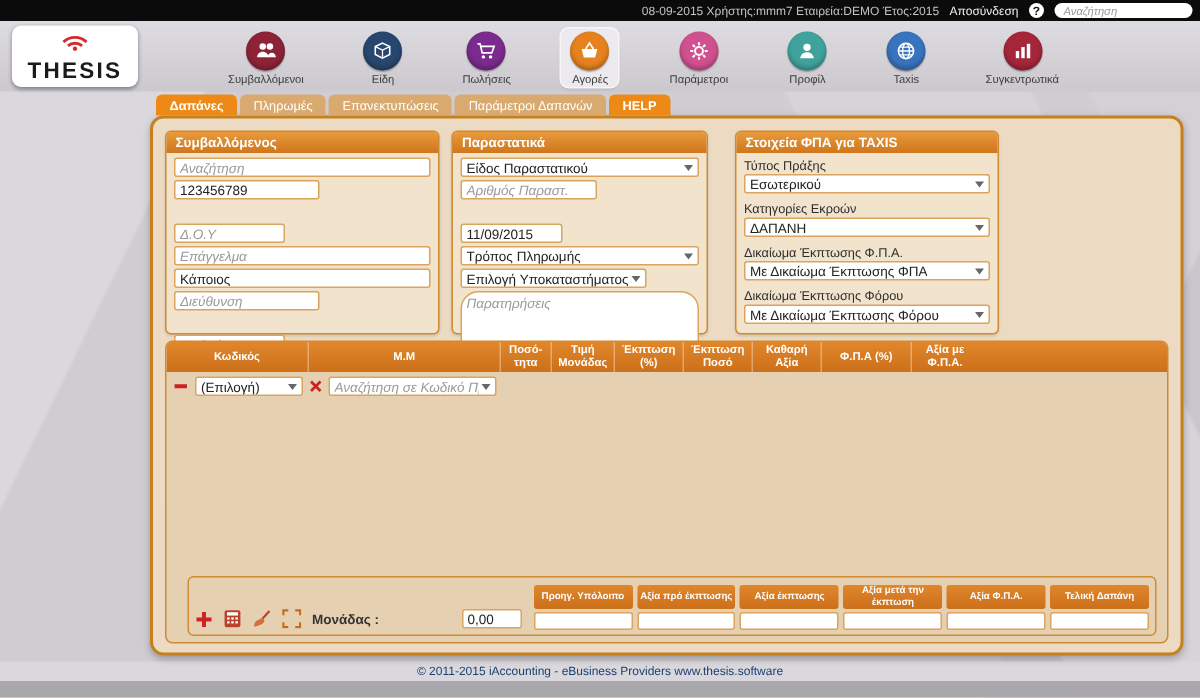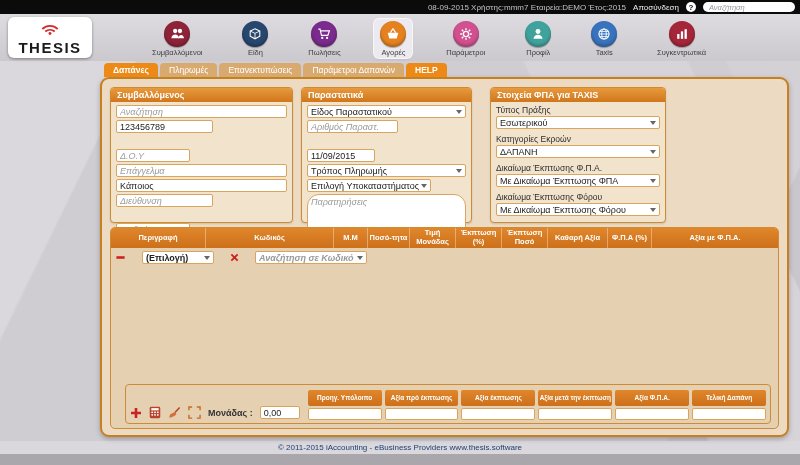--- a/index.html
+++ b/index.html
@@ -85,30 +85,30 @@
 
   
   .table-panel { position:absolute; left:8px; top:148px; width:669px; height:202px;
     background:#e6d0b2; border:1px solid #cf8b33; border-radius:5px; overflow:hidden; }
   .thead { display:grid; grid-template-columns:95px 128px 34px 42px 46px 46px 46px 60px 44px 1fr;
     height:20px; background:linear-gradient(#e0862b,#cc701a); }
   .th { color:#fff; font-size:7.5px; font-weight:bold; display:flex; align-items:center;
     justify-content:center; text-align:center; border-right:1px solid rgba(255,255,255,.35);
     line-height:1.15; padding:0 1px; }
   .th:last-child { border-right:none; }
-  .trow { display:flex; align-items:center; gap:16px; padding:3px 0 0 4px;font-weight:bold; }
+  .trow { display:flex; align-items:center; gap:4px; padding:3px 0 0 4px; }
   .icon-btn { display:flex; align-items:center; justify-content:center; cursor:pointer; }
   .sel-item { width:72px; } .sel-codesearch { width:112px; }
 
   .totals { position:absolute; left:14px; right:7px; bottom:4px; height:40px;
     border:1px solid #cf8b33; border-radius:4px; display:flex; align-items:flex-end;
     padding:3px 4px; gap:8px; }
   .tot-left { display:flex; align-items:center; gap:7px; padding-bottom:1px; flex:0 0 auto; }
   .tot-label { font-size:9px; font-weight:bold; color:#333; white-space:nowrap; }
-  .tot-sum { width:40px; }
+  .tot-sum { width:40px;margin-left:48px; }
   .tot-cols { flex:1; display:grid; grid-template-columns:repeat(6,1fr); grid-auto-rows:auto;
     gap:2px 3px; align-items:end; }
   .tot-head { background:linear-gradient(#e0862b,#cc701a); color:#fff; font-size:6.5px;
     font-weight:bold; text-align:center; border-radius:2px; padding:1px; line-height:1.2;
     height:16px; display:flex; align-items:center; justify-content:center; }
   .tot-inp { height:12px; }
 
   
   .copy-strip { position:absolute; top:441px; left:0; right:0; height:13px; background:#dad8dc;
     display:flex; align-items:center; justify-content:center; z-index:6; }
@@ -322,21 +322,20 @@
         <div class="sel">
           <span class="sel-text">Με Δικαίωμα Έκπτωσης Φόρου</span>
           <span class="chev"></span>
         </div>
       </div>
     </div>
   </div>
 
   <div class="table-panel">
     <div class="thead">
-      <div class="th">Περιγραφή</div>
       <div class="th">Κωδικός</div>
       <div class="th">Μ.Μ</div>
       <div class="th">Ποσό-τητα</div>
       <div class="th">Τιμή Μονάδας</div>
       <div class="th">Έκπτωση (%)</div>
       <div class="th">Έκπτωση Ποσό</div>
       <div class="th">Καθαρή Αξία</div>
       <div class="th">Φ.Π.Α (%)</div>
       <div class="th">Αξία με Φ.Π.Α.</div>
     </div>

